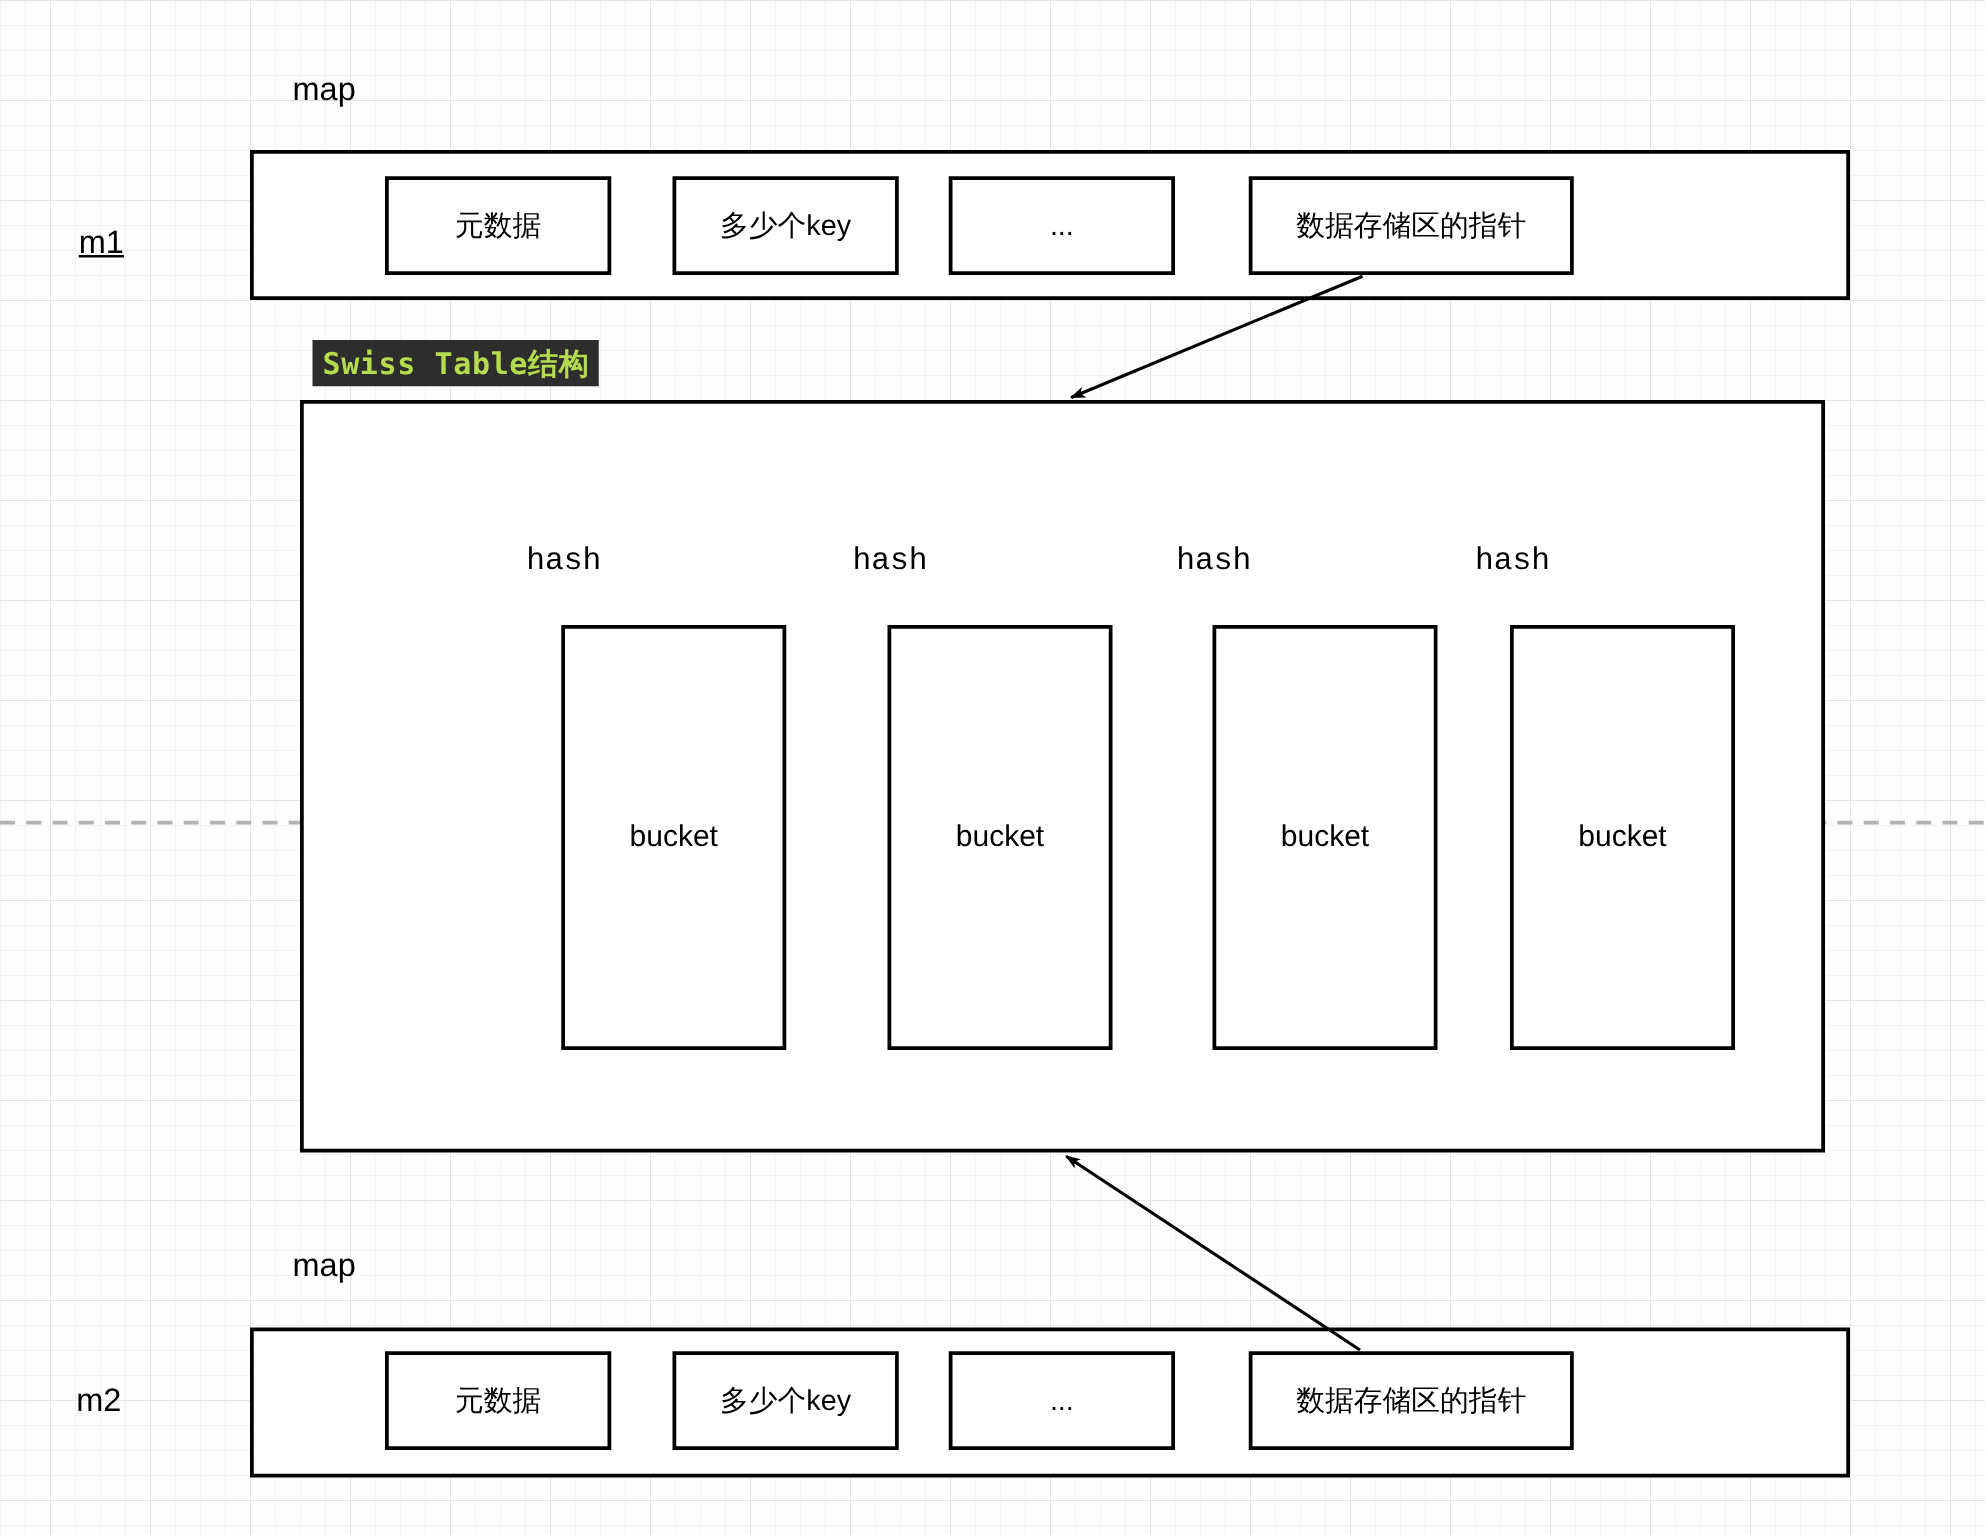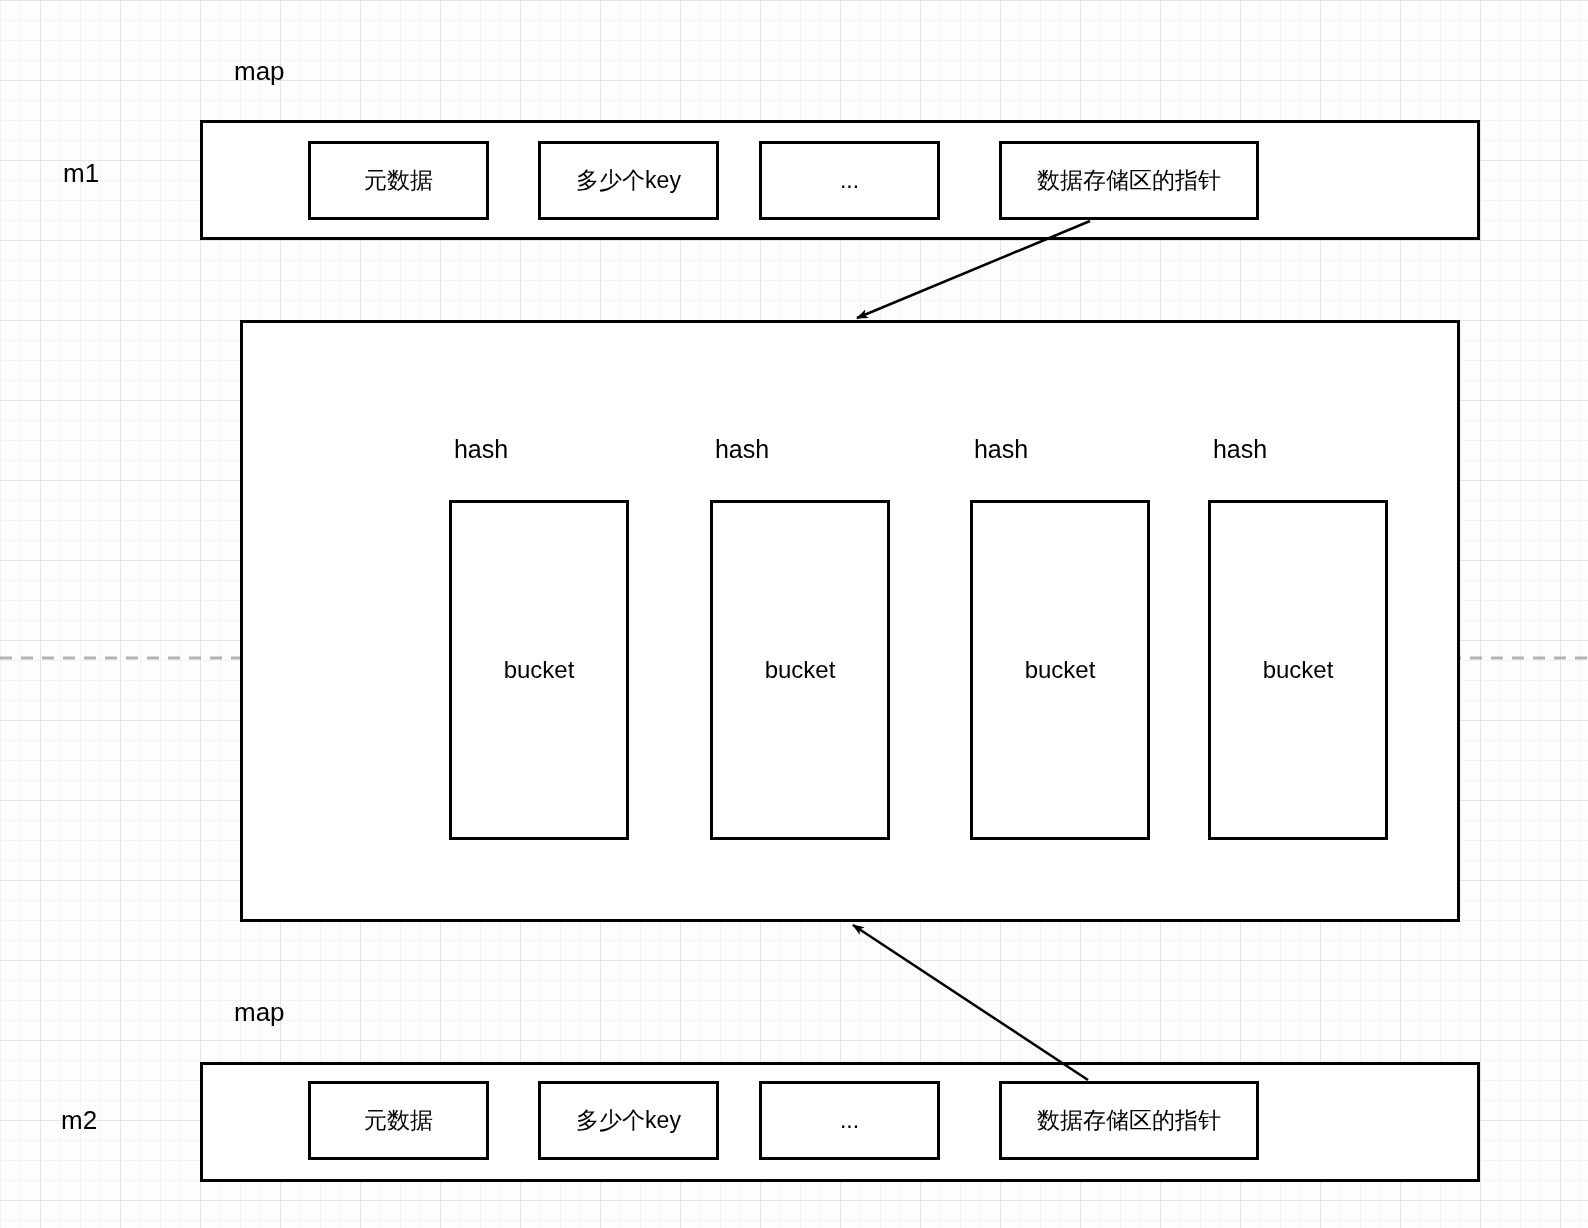--- a/index.html
+++ b/index.html
@@ -53,22 +53,22 @@
     font-size:26px;
     line-height:30px;
     white-space:nowrap;
     z-index:2;
   }
   .hash-label{
     position:absolute;
     font-size:25px;
     line-height:30px;
     width:120px;
-    text-align:center;
     z-index:3;
+    font-family:Liberation Mono, monospace;
   }
   .swiss-title{
     position:absolute;
     left:250px;top:272px;
     height:37px;
     padding:0 8px;
     display:flex;align-items:center;
     font-family:"DejaVu Sans Mono","Liberation Mono",monospace;
     font-weight:bold;
     font-size:24px;
@@ -80,29 +80,30 @@
 </head>
 <body>
 
 <div class="canvas">
 
   <svg class="underlay" width="1588" height="1228" viewBox="0 0 1588 1228">
     <line x1="0" y1="658" x2="1588" y2="658" stroke="#b3b3b3" stroke-width="3" stroke-dasharray="12 9"></line>
   </svg>
 
   <div class="floating-label" style="left:234px;top:56px;">map</div>
-  <div class="floating-label" style="left:63px;top:158px;">m1</div>
+  <div class="floating-label" style="left:63px;top:178px;text-decoration:underline;">m1</div>
 
   <div class="box" style="left:200px;top:120px;width:1280px;height:120px;"></div>
 
   <div class="cell" style="left:270px;top:141px;width:181px;height:79px;">元数据</div>
   <div class="cell" style="left:500px;top:141px;width:181px;height:79px;">多少个key</div>
   <div class="cell" style="left:721px;top:141px;width:181px;height:79px;">...</div>
   <div class="cell" style="left:961px;top:141px;width:260px;height:79px;">数据存储区的指针</div>
 
+  <div class="swiss-title" style="background:#2d2d2d;color:#b5dc4e;">Swiss Table结构</div>
 
   <div class="box" style="left:240px;top:320px;width:1220px;height:602px;"></div>
 
   <div class="hash-label" style="left:421px;top:434px;">hash</div>
   <div class="hash-label" style="left:682px;top:434px;">hash</div>
   <div class="hash-label" style="left:941px;top:434px;">hash</div>
   <div class="hash-label" style="left:1180px;top:434px;">hash</div>
 
   <div class="bucket" style="left:401px;top:500px;width:180px;height:340px;">bucket</div>
   <div class="bucket" style="left:662px;top:500px;width:180px;height:340px;">bucket</div>

